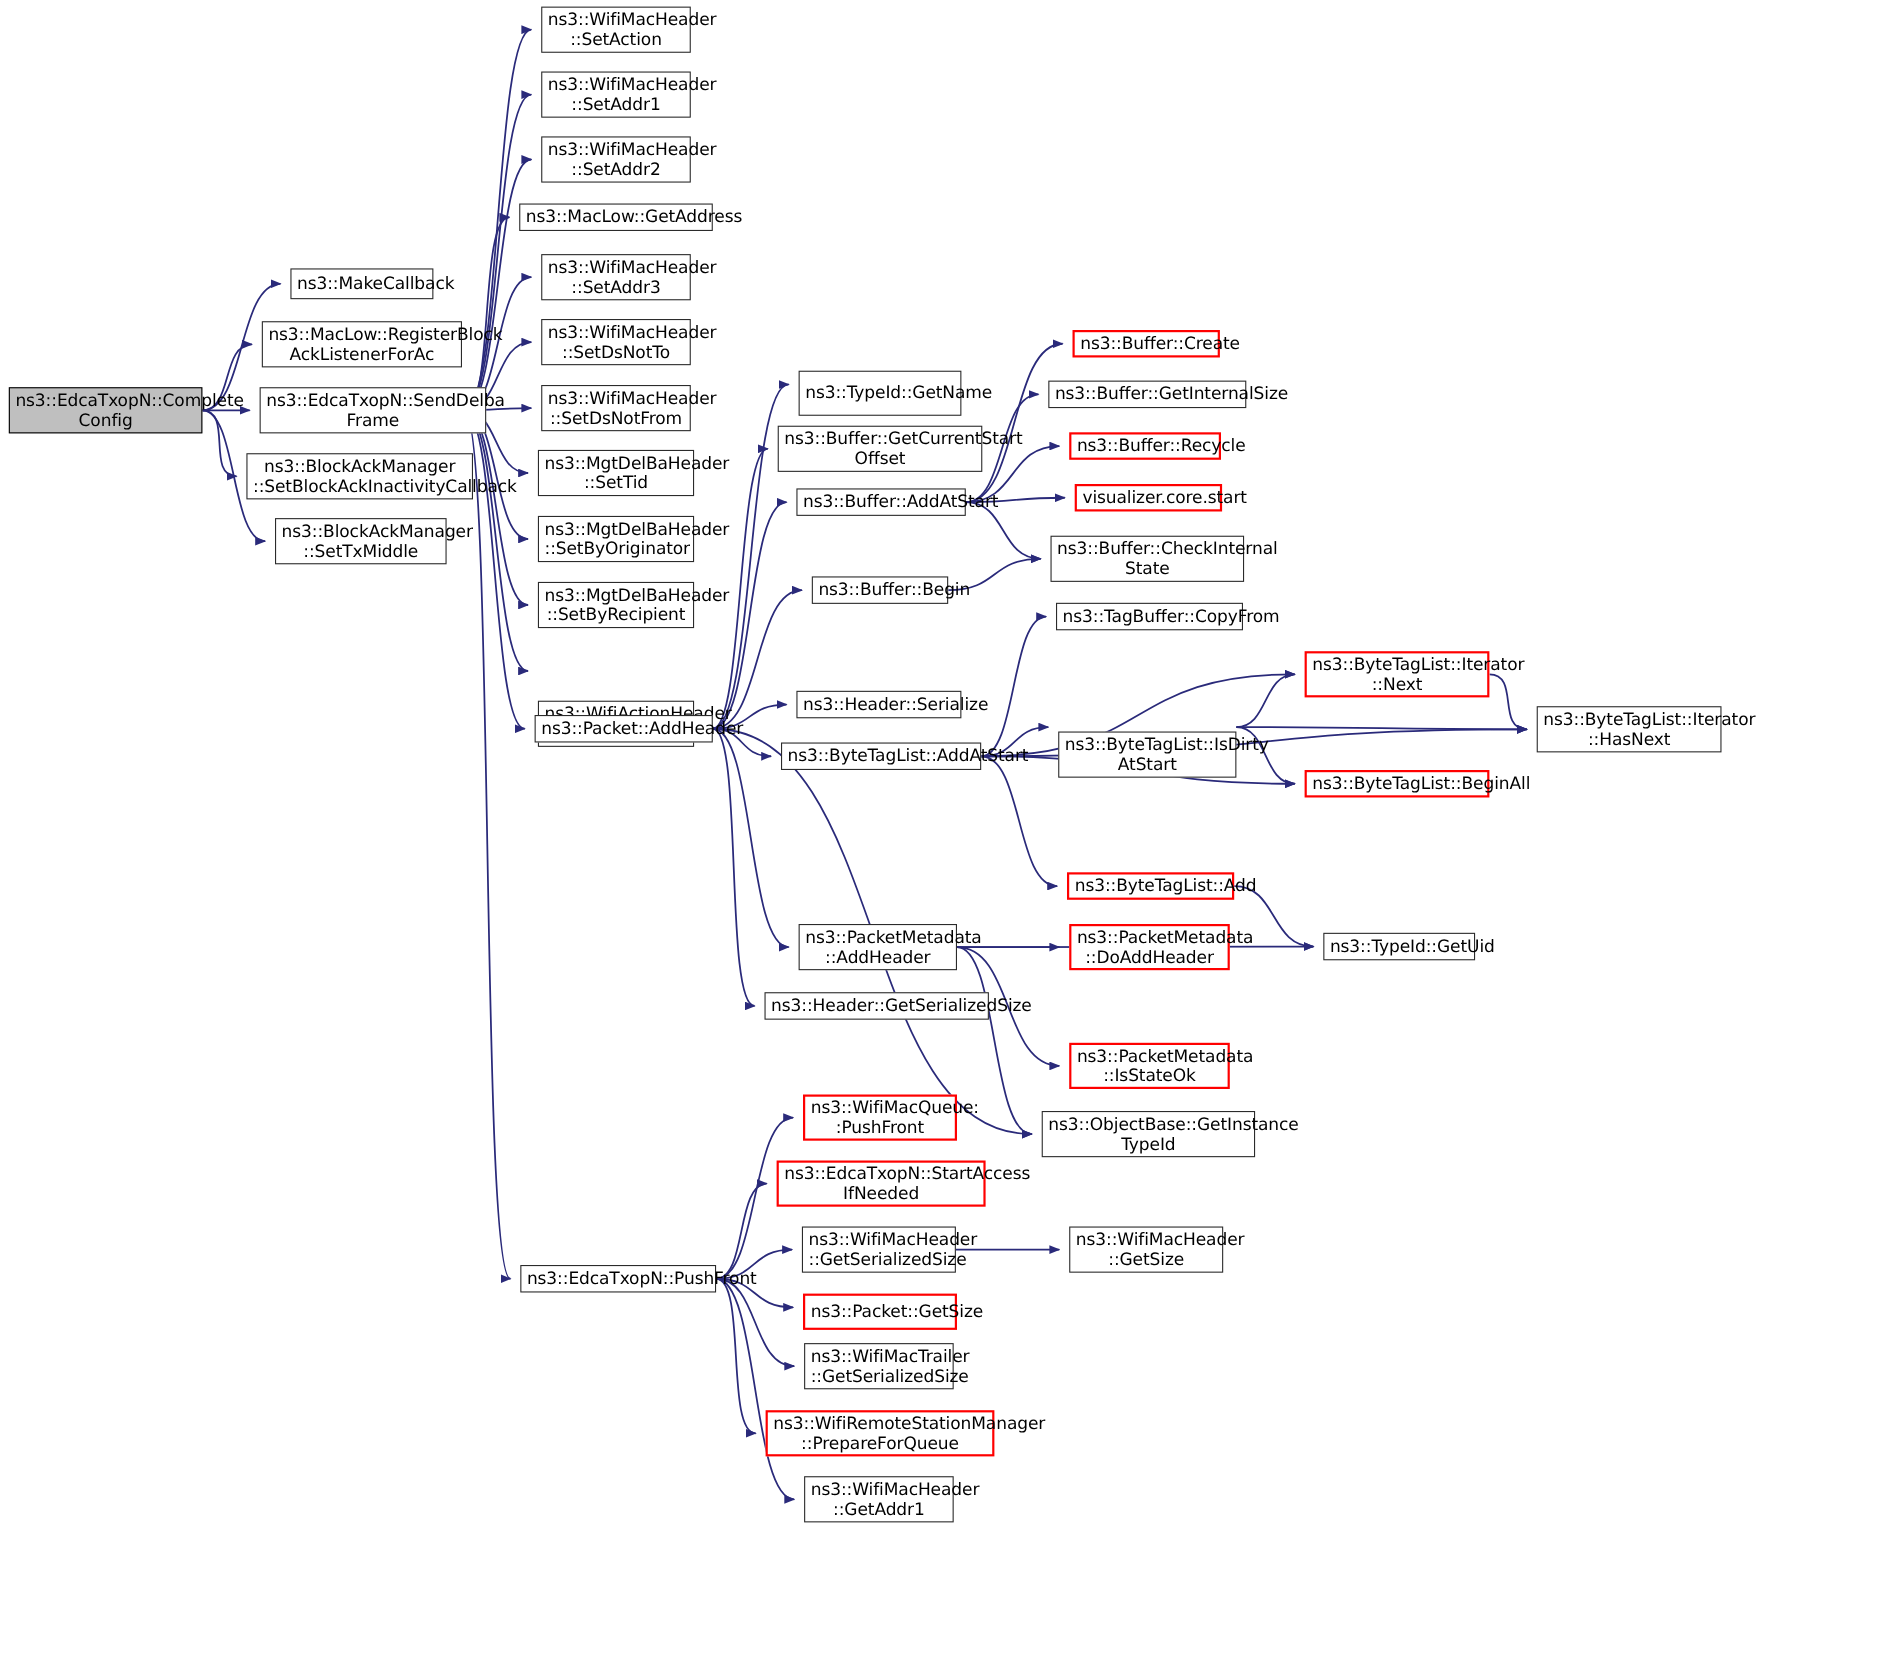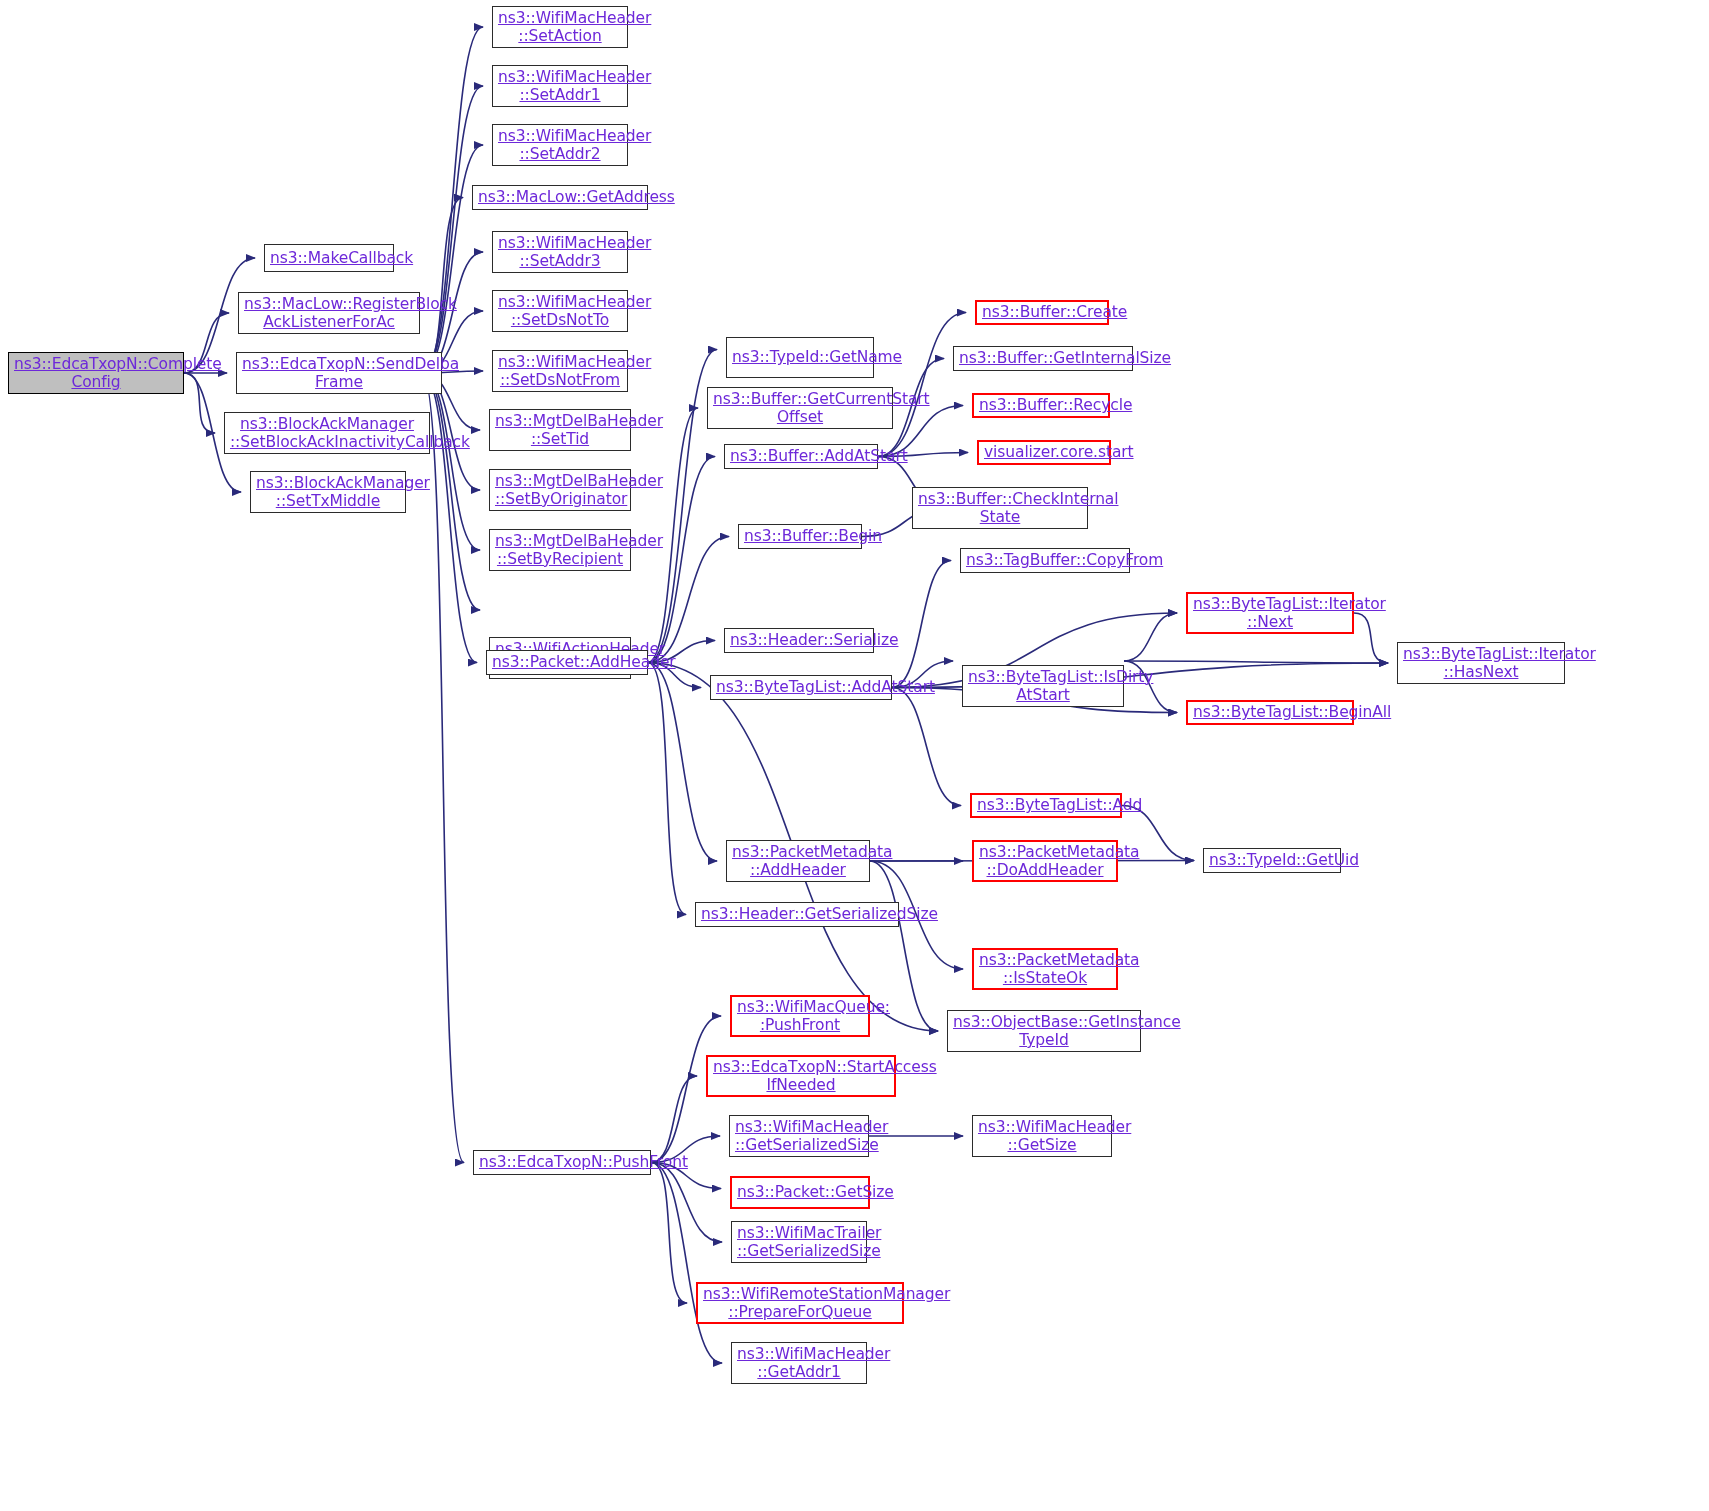--- a/index.html
+++ b/index.html
@@ -1,22 +1,22 @@
 <!DOCTYPE html>
 <html><head>
 <meta charset="utf-8">
 <style>
   html,body{margin:0;padding:0;background:#ffffff;}
   body{font-family:"DejaVu Sans","Liberation Sans",sans-serif;}
   #canvas{position:relative;width:1709px;height:1511px;background:#fff;overflow:hidden;}
   svg#edges{position:absolute;left:0;top:0;width:1709px;height:1511px;pointer-events:none;}
   .node{position:absolute;box-sizing:border-box;background:#ffffff;border:1px solid #1f1f1f;
         display:flex;align-items:center;justify-content:center;text-align:center;
-        font-size:15.5px;line-height:1.18;color:#6d28d9;letter-spacing:-0.1px;
-        padding:2px 5px;white-space:pre-line;text-decoration:underline;}
+        font-size:15.5px;line-height:1.18;color:#000000;letter-spacing:-0.1px;
+        padding:2px 5px;white-space:pre-line;}
   .node.red{border:2px solid #ff0000;}
   .node.root{background:#bfbfbf;border:1px solid #000;}
   .node.thick{border:1.6px solid #2b2b2b;}
   .node span{display:block;width:100%;}
 </style>
 </head>
 <body>
 
 <div id="canvas">
   <svg id="edges" xmlns="http://www.w3.org/2000/svg">
@@ -125,21 +125,21 @@
       <div class="node thick" style="left: 738px; top: 524px; width: 124px; height: 25px;"><span>ns3::Buffer::Begin</span></div>
       <div class="node thick" style="left: 724px; top: 628px; width: 150px; height: 25px;"><span>ns3::Header::Serialize</span></div>
       <div class="node thick" style="left: 710px; top: 675px; width: 182px; height: 25px;"><span>ns3::ByteTagList::AddAtStart</span></div>
       <div class="node thick" style="left: 726px; top: 840px; width: 144px; height: 42px;"><span>ns3::PacketMetadata
 ::AddHeader</span></div>
       <div class="node thick" style="left: 695px; top: 902px; width: 204px; height: 25px;"><span>ns3::Header::GetSerializedSize</span></div>
       <div class="node red" style="left: 975px; top: 300px; width: 134px; height: 25px;"><span>ns3::Buffer::Create</span></div>
       <div class="node thick" style="left: 953px; top: 346px; width: 180px; height: 25px;"><span>ns3::Buffer::GetInternalSize</span></div>
       <div class="node red" style="left: 972px; top: 393px; width: 138px; height: 25px;"><span>ns3::Buffer::Recycle</span></div>
       <div class="node red" style="left: 977px; top: 440px; width: 134px; height: 25px;"><span>visualizer.core.start</span></div>
-      <div class="node thick" style="left: 912px; top: 487px; width: 176px; height: 42px;"><span>ns3::Buffer::CheckInternal
+      <div class="node thick" style="left: 955px; top: 487px; width: 176px; height: 42px;"><span>ns3::Buffer::CheckInternal
 State</span></div>
       <div class="node thick" style="left: 960px; top: 548px; width: 170px; height: 25px;"><span>ns3::TagBuffer::CopyFrom</span></div>
       <div class="node thick" style="left: 962px; top: 640px; width: 162px; height: 42px; margin-top: 25px;"><span>ns3::ByteTagList::IsDirty
 AtStart</span></div>
       <div class="node red" style="left: 1186px; top: 592px; width: 168px; height: 42px;"><span>ns3::ByteTagList::Iterator
 ::Next</span></div>
       <div class="node red" style="left: 1186px; top: 700px; width: 168px; height: 25px;"><span>ns3::ByteTagList::BeginAll</span></div>
       <div class="node thick" style="left: 1397px; top: 642px; width: 168px; height: 42px;"><span>ns3::ByteTagList::Iterator
 ::HasNext</span></div>
       <div class="node red" style="left: 970px; top: 793px; width: 152px; height: 25px;"><span>ns3::ByteTagList::Add</span></div>

